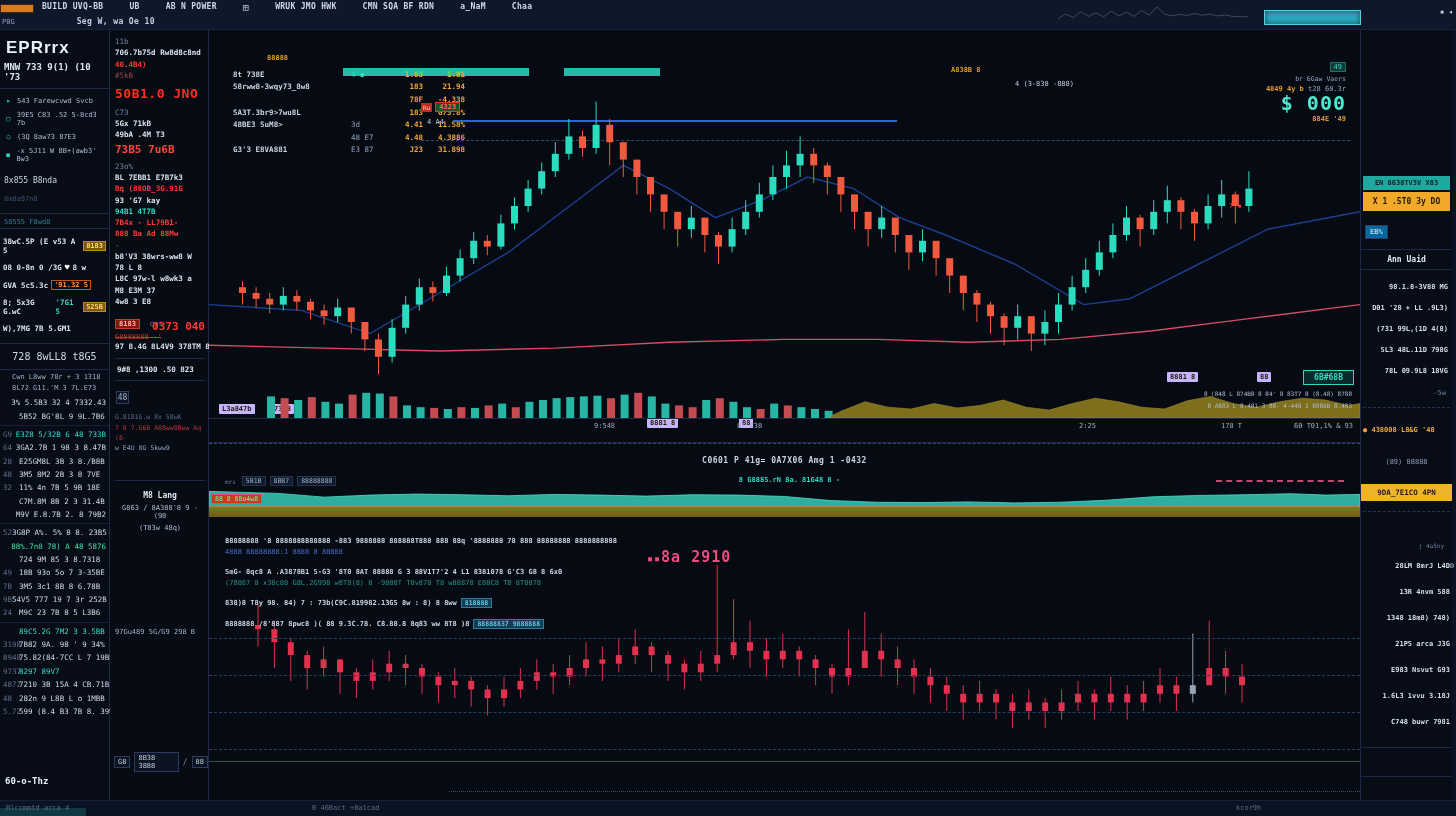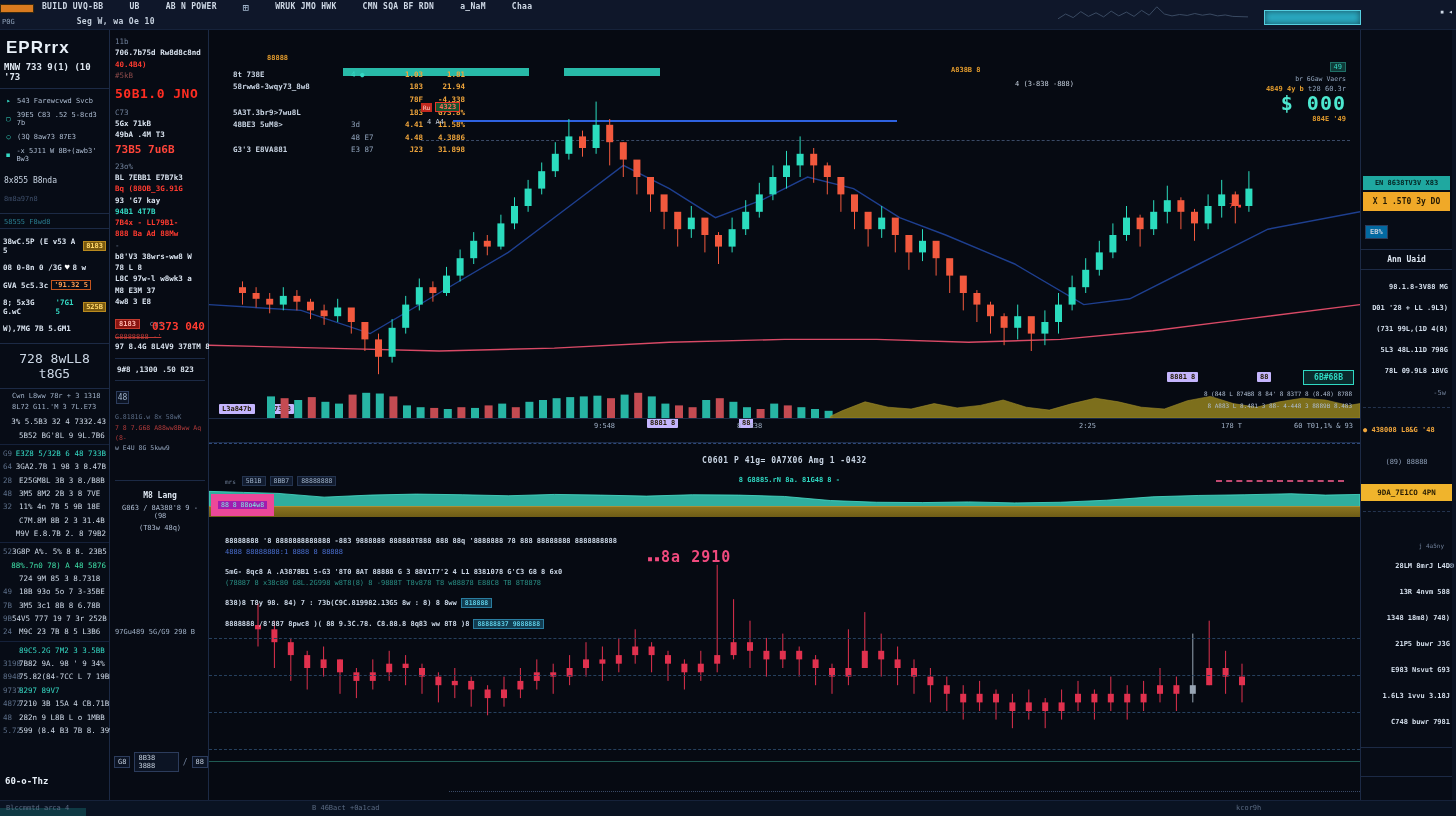--- a/index.html
+++ b/index.html
@@ -39,21 +39,21 @@
   .ls-sec { font-size:8px; color:#c9d5e4; padding:6px 0 2px 4px; }
   .ls-faint { font-size:7px; color:#3e4f6b; padding:8px 0 2px 4px; }
   .ls-div { border-top:1px solid #1c2a45; margin-top:8px; }
   .ls-teal-lbl { font-size:7px; color:#2a7d8f; padding:4px 0 2px 4px; }
   .ls-stats { padding:4px 2px 2px 2px; border-top:1px solid #1c2a45; }
   .ls-stat { display:flex; align-items:center; gap:3px; padding:4px 1px; font-size:7.5px; font-weight:bold; color:#d9e3ef; }
   .b-orange { background:#7a5a10; color:#ffd76a; border:1px solid #b98a1e; font-size:7px; padding:0 2px; }
   .bx-orange { border:1px solid #c4541e; color:#ff9c52; font-size:7px; padding:0 2px; }
   .t-teal { color:#35d9c4; }
   .hrt { color:#ffffff; font-size:8px; }
-  .ls-sec2 { text-align:center; font-size:13px; color:#cdd8e6; padding:7px 2px; border-top:1px solid #1c2a45;
+  .ls-sec2 { text-align:center; font-size:10px; color:#cdd8e6; padding:7px 2px; border-top:1px solid #1c2a45;
     border-bottom:1px solid #1c2a45; margin-top:4px; }
   .ls-subrow { font-size:7px; color:#9fb0c6; padding:3px 0 0 12px; }
   .ls-table { padding:4px 0 0 0; }
   .ls-row { display:flex; font-size:7.5px; padding:2.2px 3px; color:#cdd8e6; white-space:nowrap; }
   .ls-row .rn { width:16px; color:#5c6e88; }
   .ls-row.g .rt { color:#3fe0a8; }
   .ls-row.t .rt { color:#35d9c4; }
   .ls-row.sep { border-top:1px solid #15213a; margin-top:2px; padding-top:4px; }
   .ls-bottom { position:absolute; bottom:14px; left:5px; font-size:9px; font-weight:bold; color:#e8f0f8; }
 
@@ -119,21 +119,21 @@
   .rr { position:absolute; right:8px; width:200px; font-size:6px; color:#aebdd2; text-align:right; white-space:nowrap; }
 
   
   .sec-pane { position:relative; height:356px; border-top:1px dashed #2e4a7a; overflow:hidden; }
   .sp-title { text-align:center; font-size:8px; font-weight:bold; color:#c9d5e4; padding-top:12px; letter-spacing:.5px; }
   .sp-meta { position:absolute; left:16px; top:32px; display:flex; gap:4px; align-items:center; }
   .sp-meta .ml { font-size:6px; color:#70809a; margin-right:2px; }
   .sp-meta .mb { background:#111b2e; border:1px solid #24344f; color:#9fb2c8; font-size:6.5px; padding:0 3px; }
   .sp-right { position:absolute; right:520px; top:32px; font-size:7px; color:#2fd9c3; font-weight:bold; }
   .sp-dashes { position:absolute; right:16px; top:36px; width:128px; border-top:2px dashed #f05a8a; opacity:.8; }
-  .band-badge { position:absolute; left:2px; top:50px; background:#a21caf; border:7px solid #ec4899; color:#7ff0de;
+  .band-badge { position:absolute; left:2px; top:50px; background:#c2410c; border:1px solid #ec4899; color:#7ff0de;
     font-size:6.5px; padding:0 3px; z-index:3; }
   .olive { position:absolute; left:0; right:0; top:62px; height:11px; background:linear-gradient(#8a7420,#6e5c16); border-top:1px solid #a8903a; }
   .sp-para { position:absolute; left:16px; top:92px; z-index:4; }
   .sp-para .pl { font-size:7px; line-height:1.5; white-space:nowrap; }
   .pl.white { color:#c9d5e4; font-weight:bold; } .pl.blue { color:#4a6fd0; }
   .pl.teal { color:#2a8f85; } .pl.sp { height:10px; }
   .pl .pbadge { background:#123c50; border:1px solid #2a7da0; color:#5ecfe8; font-size:6.5px; padding:0 3px; margin-left:4px; }
   .pink-val { position:absolute; left:438px; top:104px; color:#f04a7e; font-size:15px; font-weight:bold; z-index:4; letter-spacing:1px; }
   .pink-val .pv-sq { font-size:10px; }
   .grid-dash { position:absolute; left:0; right:0; border-top:1px dashed #26405e; }
@@ -865,21 +865,21 @@
     <div class="rs-div"></div>
     <div class="rs-orow">● 438008 L8&amp;G '48</div>
     <div class="rs-grow">(89)   88888</div>
     <div class="rs-wide">9DA_7E1CO   4PN</div>
     <div class="rs-div" style="margin-top:10px;"></div>
     <div class="rs-tiny">j   4a5ny</div>
     <div id="rs-rows2">
         <div class="rs-row2">28LM  8mrJ  L4D<span class="gear">⚙</span></div>
         <div class="rs-row2">13R  4nvm  588</div>
         <div class="rs-row2">1348  18m8)  748)</div>
-        <div class="rs-row2">21P5  buwr  J3G</div>
+        <div class="rs-row2">21P5  arca  J3G</div>
         <div class="rs-row2">E983  Nsvut  G93</div>
         <div class="rs-row2">1.6L3  1vvu  3.18J</div>
         <div class="rs-row2">C748  buwr  7981</div>
       </div>
     <div class="rs-foot"></div>
   </aside>
 </div>
 
 <div class="statusbar">
   <div class="sb-teal"></div>

